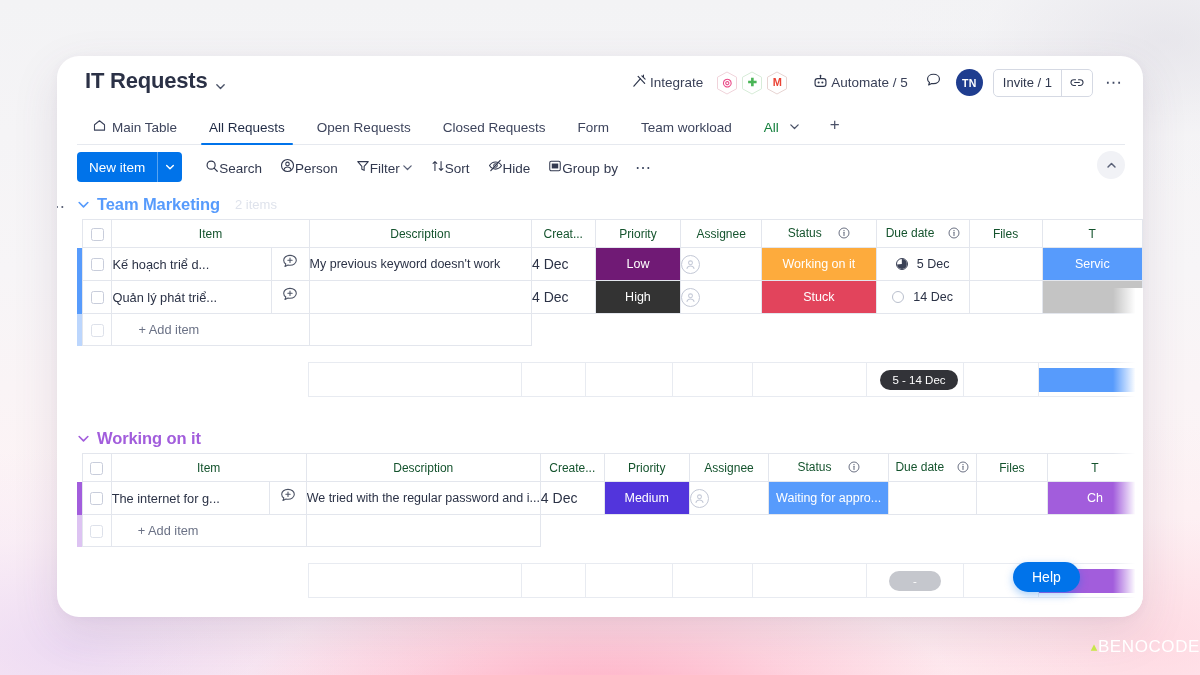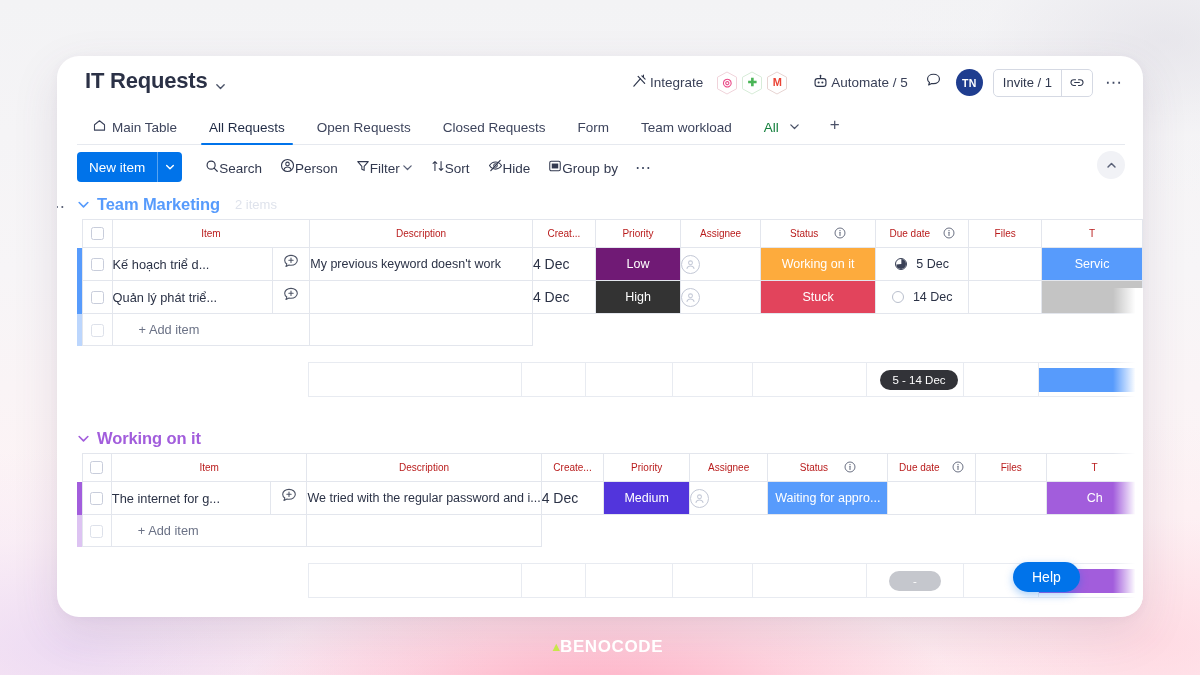--- a/index.html
+++ b/index.html
@@ -120,21 +120,21 @@
   .grp-dots {
     position: absolute; left: -28px; top: 8px;
     font-size: 16px; color: #5d6478; letter-spacing: 1px;
   }
   .grp-name { font-size: 16.5px; font-weight: 700; letter-spacing: -0.1px; }
   .grp-count { font-size: 13px; color: #dfe3ec; margin-left: 8px; }
 
   table.grid { border-collapse: collapse; table-layout: fixed; }
   table.grid td, table.grid th { border: 1px solid #e3e6ed; padding: 0; height: 32px; }
   table.grid th {
-    font-weight: 400; font-size: 10px; color: #b91c1c; background: #fff;
+    font-weight: 400; font-size: 12px; color: #14532d; background: #fff;
     text-align: center; height: 28px;
   }
   .accent-cell { border: none !important; width: 6px; padding: 0; }
   .cb {
     width: 13px; height: 13px; border: 1px solid #c8cddb; border-radius: 2.5px;
     background: #fff; display: inline-block; vertical-align: middle;
   }
   .cb.dim { border-color: #dde1ea; }
   td.cbc, th.cbc { width: 32px; text-align: center; }
   td.itm {
@@ -194,21 +194,21 @@
 
   .help-btn {
     position: absolute; left: 1013px; top: 562px;
     background: #0073ea; color: #fff; font-size: 14px;
     border-radius: 16px; padding: 7px 19px; font-weight: 400;
     box-shadow: 0 3px 9px rgba(0,115,234,0.35);
   }
 
   .watermark {
     position: absolute; left: 16px; right: 0; top: 637px;
-    text-align: center; color: #fff; font-size: 17px; font-weight: 700;
+    text-align: right; color: #fff; font-size: 17px; font-weight: 400;
     letter-spacing: 0.6px;
   }
   .wm-mark { color: #c8e64a; font-size: 13px; vertical-align: 1px; }
 </style>
 </head>
 <body>
 
 <div class="card">
 
   <div class="hdr">

